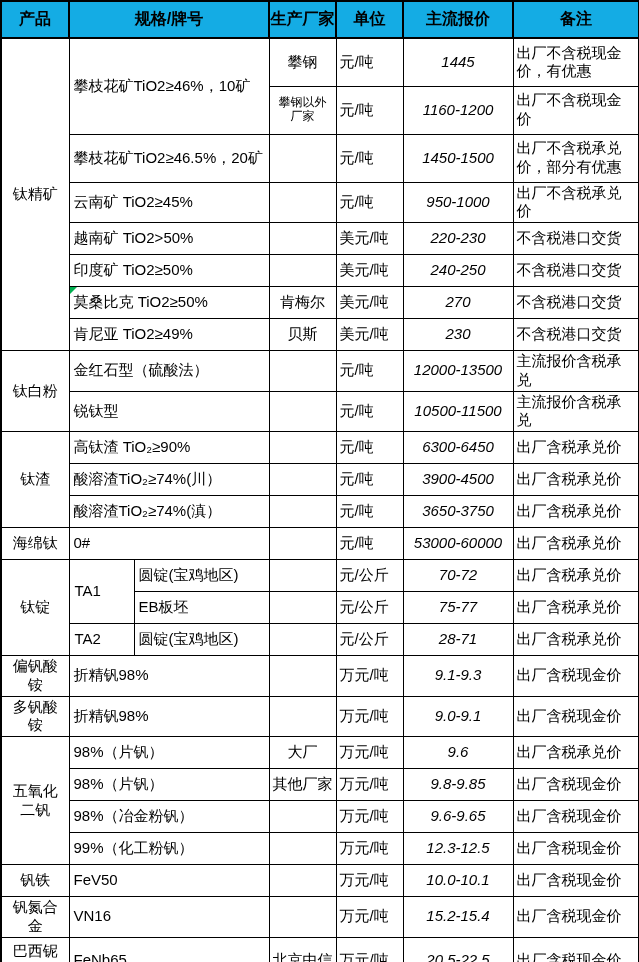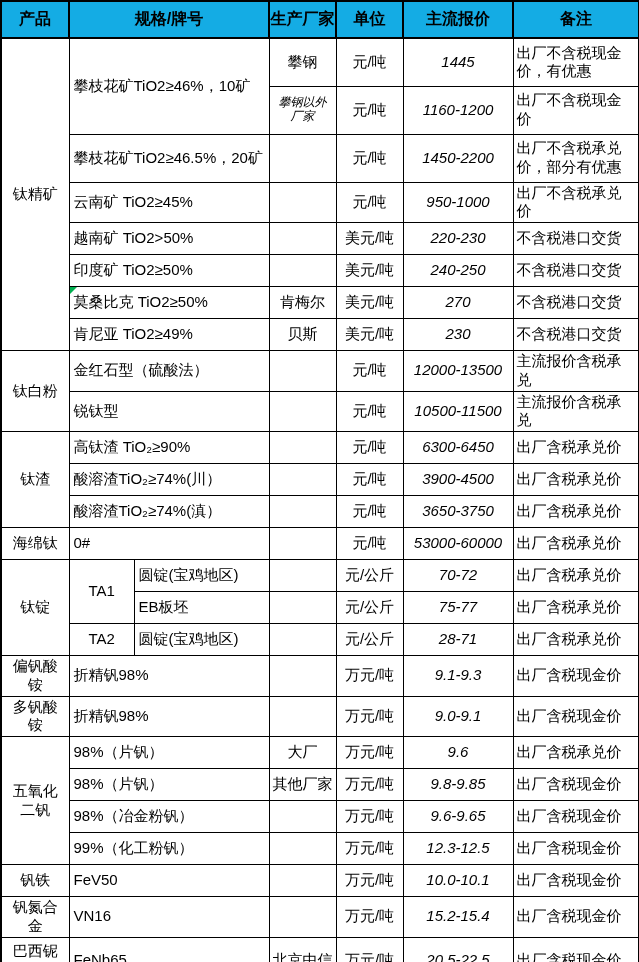--- a/index.html
+++ b/index.html
@@ -18,25 +18,25 @@
   .price-table thead tr{height:37px;}
   .price-table td{
     border:1px solid #000;font-size:15px;color:#000;
     padding:1px 3px;vertical-align:middle;line-height:1.25;
     overflow:hidden;word-break:break-all;
   }
   .price-table tbody tr{height:32px;}
   .price-table tr.tall{height:48px;}
   .price-table tr.mid{height:48px;}
   td.product{text-align:center;padding:1px 9px;}
-  td.grade{text-align:left;padding-left:19px;margin-top:23px;}
+  td.grade{text-align:left;padding-left:5px;margin-top:23px;}
   td.spec{text-align:left;padding-left:4px;margin-left:32px;}
   td.mfr{text-align:center;padding:1px 1px;}
-  td.mfr-small{font-size:12px;text-align:center;padding:7px;line-height:1.15;font-style:italic;}
-  td.unit{text-align:center;padding-left:3px;}
+  td.mfr-small{font-size:12px;text-align:center;padding:7px;line-height:1.15;}
+  td.unit{text-align:left;padding-left:3px;}
   td.price{text-align:center;font-style:italic;}
   td.note{text-align:left;padding-left:3px;}
   td.has-flag{position:relative;}
   .corner-flag{
     position:absolute;top:0;left:0;width:0;height:0;
     border-top:7px solid #00B050;border-right:7px solid transparent;
   }
 </style>
 </head>
 <body>
@@ -74,21 +74,21 @@
       <tr class="mid">
         <td class="mfr-small">攀钢以外厂家</td>
         <td class="unit">元/吨</td>
         <td class="price">1160-1200</td>
         <td class="note">出厂不含税现金价</td>
       </tr>
       <tr class="tall">
         <td class="spec" colspan="2">攀枝花矿TiO2≥46.5%，20矿</td>
         <td class="mfr"></td>
         <td class="unit">元/吨</td>
-        <td class="price">1450-2200</td>
+        <td class="price">1450-1500</td>
         <td class="note">出厂不含税承兑价，部分有优惠</td>
       </tr>
       <tr>
         <td class="spec" colspan="2">云南矿 TiO2≥45%</td>
         <td class="mfr"></td>
         <td class="unit">元/吨</td>
         <td class="price">950-1000</td>
         <td class="note">出厂不含税承兑价</td>
       </tr>
       <tr>

